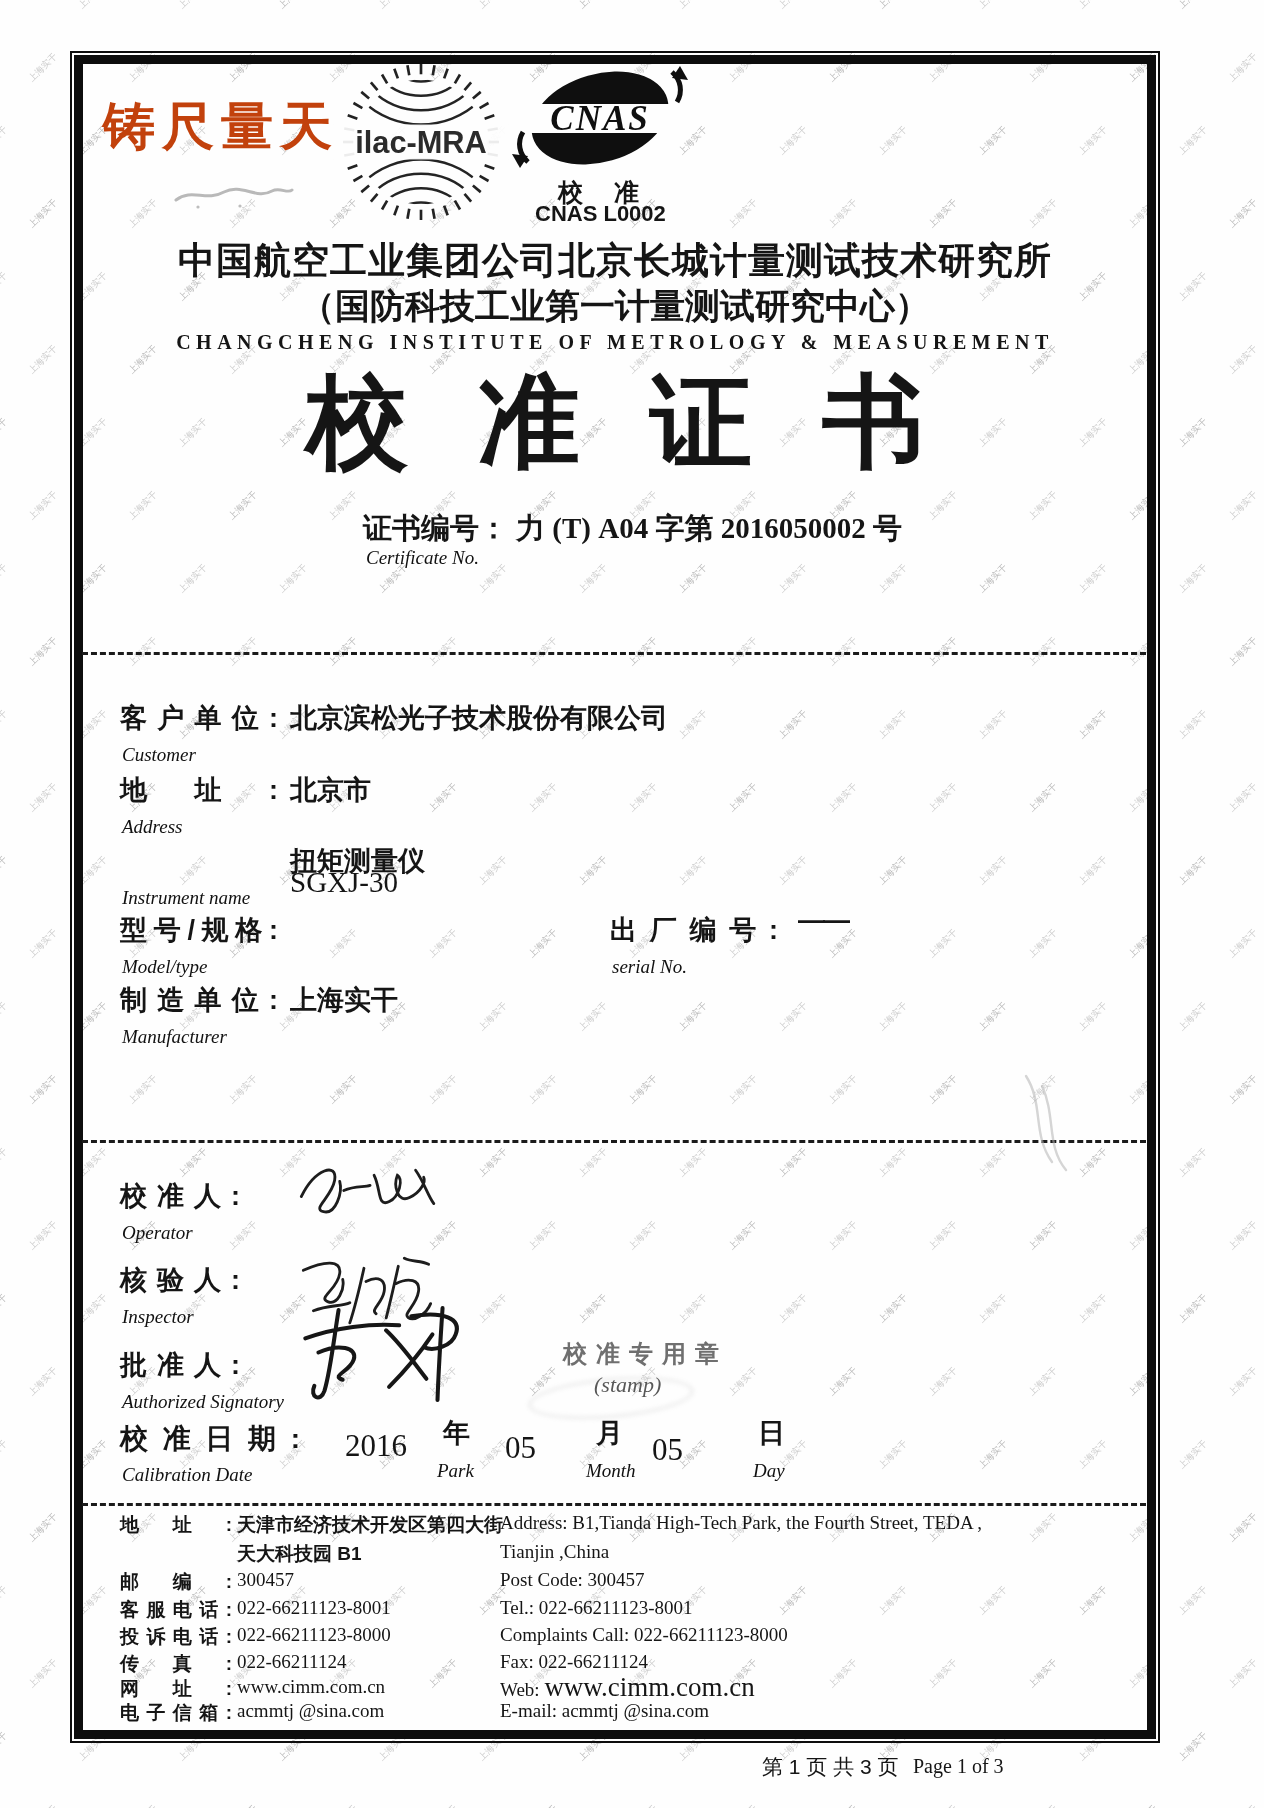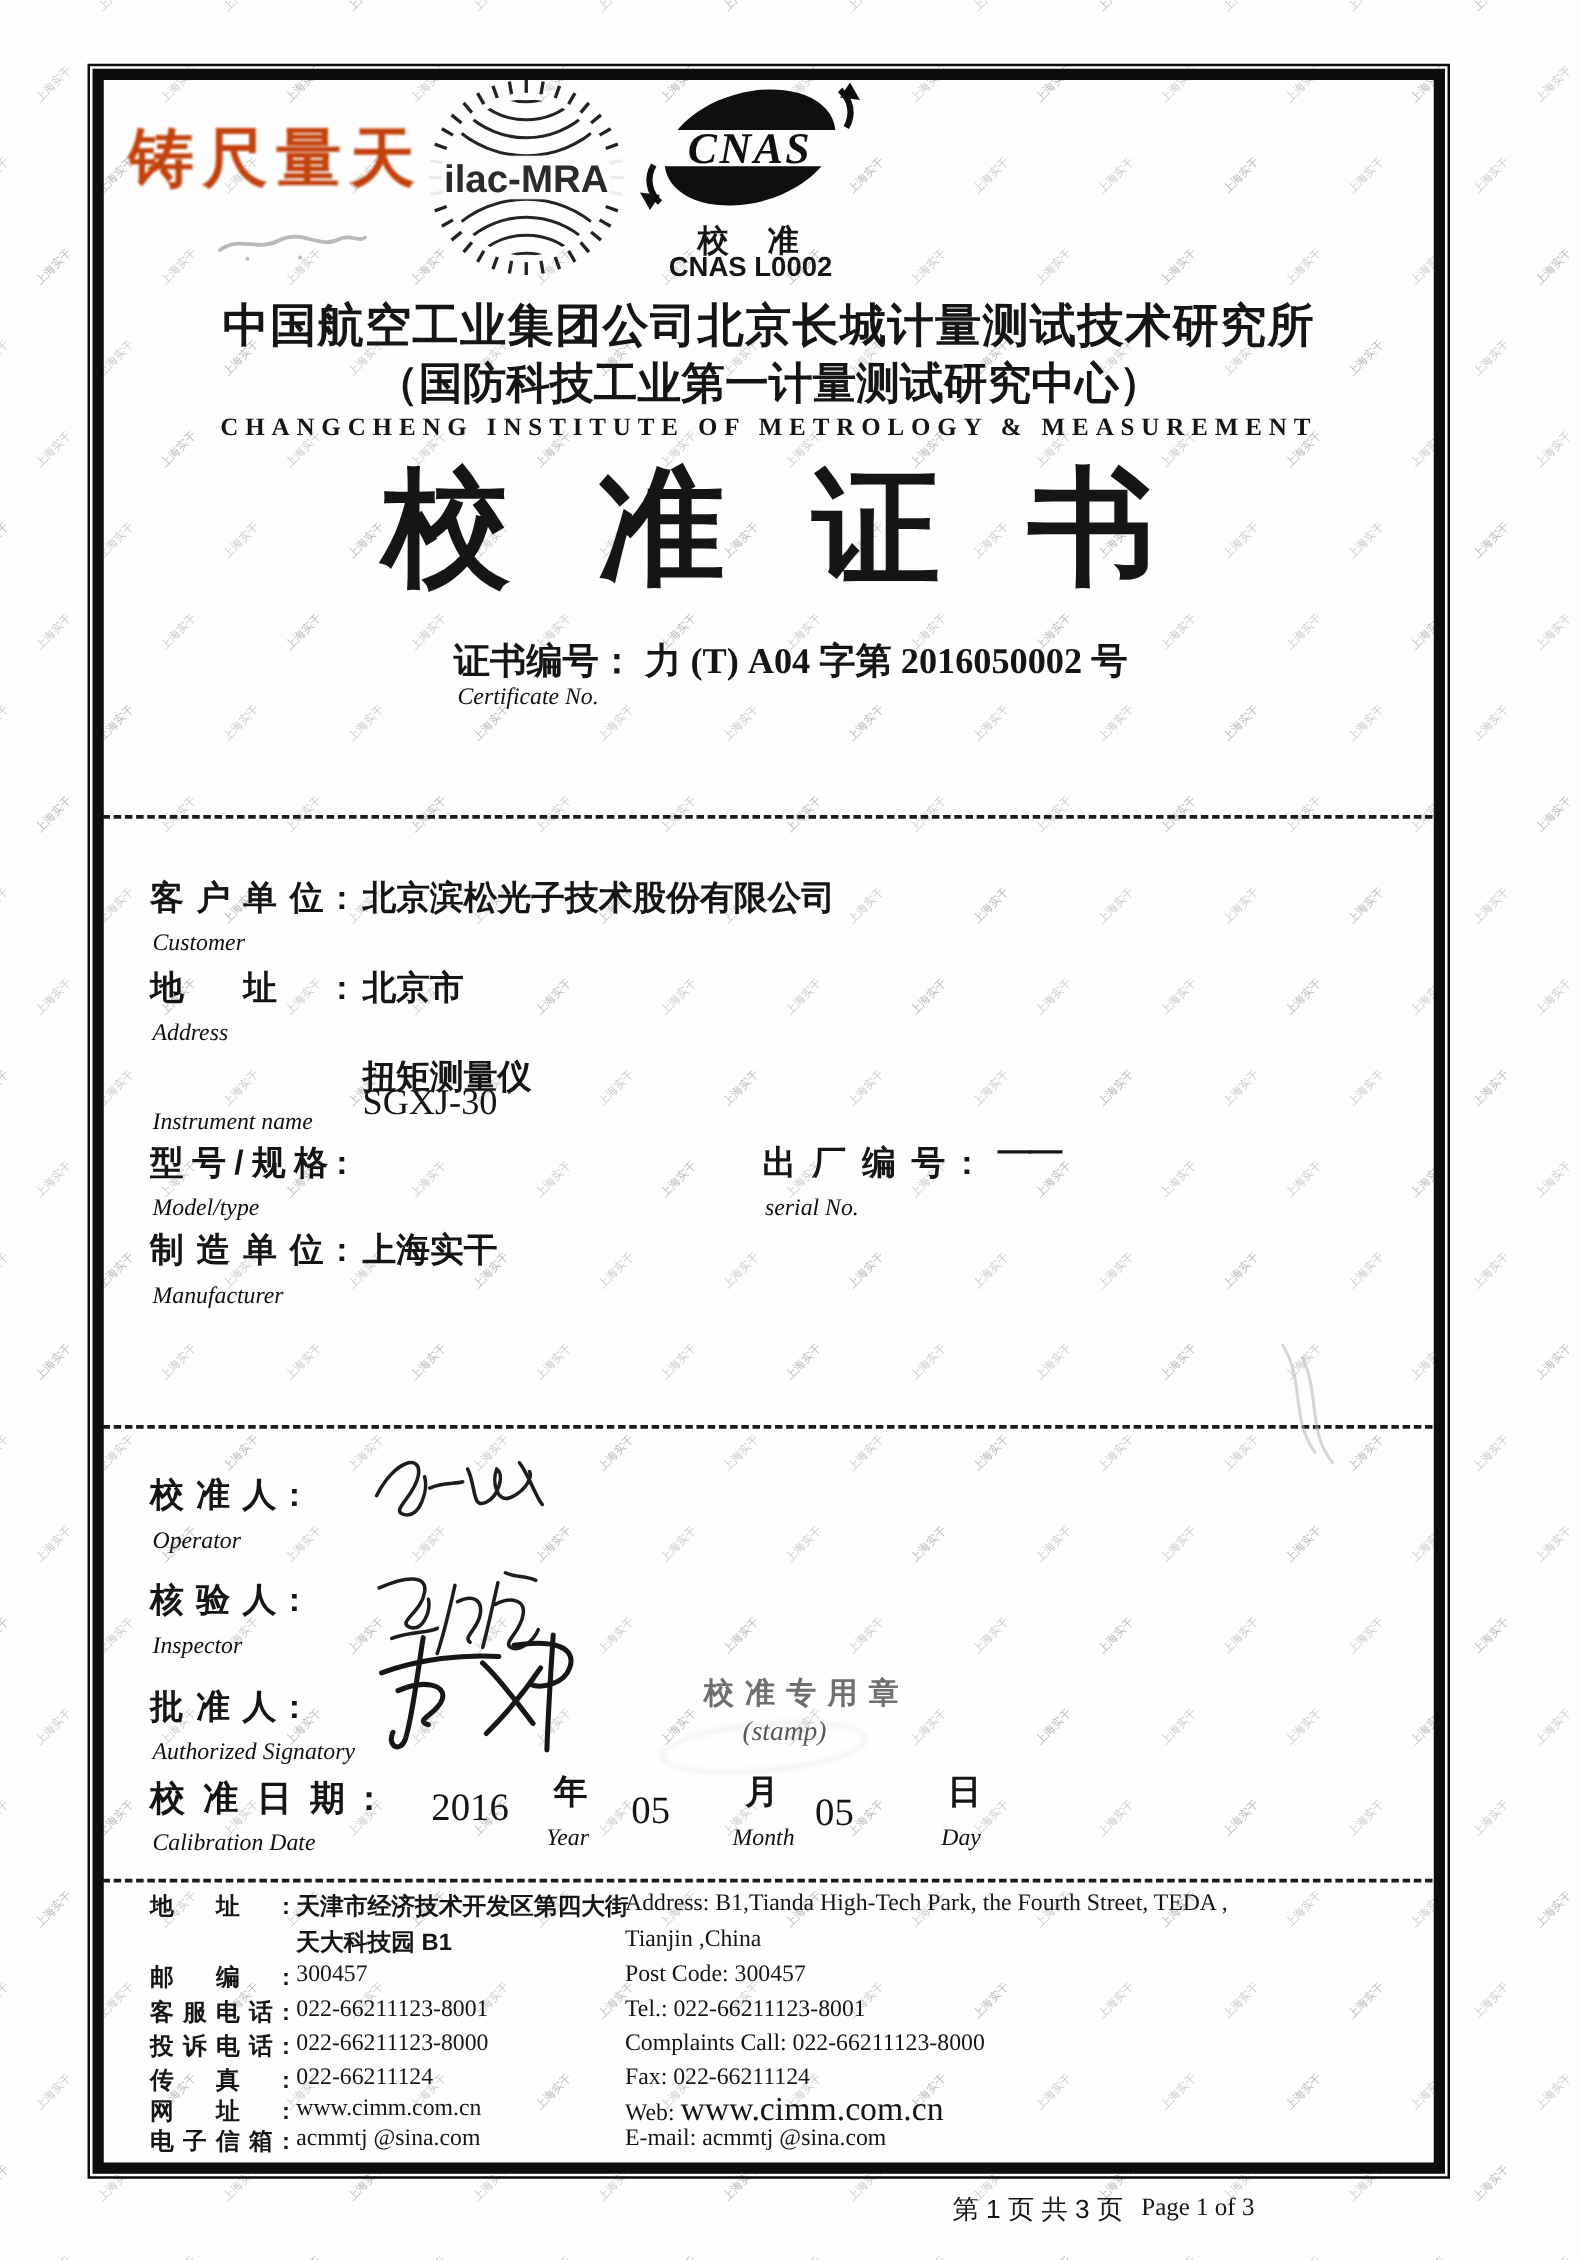--- a/index.html
+++ b/index.html
@@ -547,21 +547,21 @@
   </svg>
 
   <div class="abs stamp-cn">校准专用章</div>
   <div class="abs stamp-en sub" style="font-size:22px;">(stamp)</div>
   <div class="abs stamp-smudge"></div>
 
   <div class="f-label" style="top:1420px;width:180px;font-size:28px;">校准日期:</div>
   <div class="abs sub" style="left:122px;top:1464px;">Calibration Date</div>
   <span class="date-num" style="left:345px;top:1428px;">2016</span>
   <span class="date-cjk" style="left:443px;top:1415px;">年</span>
-  <span class="abs sub" style="left:437px;top:1460px;">Year</span>
+  <span class="abs sub" style="left:437px;top:1460px;">Park</span>
   <span class="date-num" style="left:505px;top:1430px;">05</span>
   <span class="date-cjk" style="left:596px;top:1415px;">月</span>
   <span class="abs sub" style="left:586px;top:1460px;">Month</span>
   <span class="date-num" style="left:652px;top:1432px;">05</span>
   <span class="date-cjk" style="left:758px;top:1415px;">日</span>
   <span class="abs sub" style="left:753px;top:1460px;">Day</span>
 
   <svg class="abs" style="left:1012px;top:1068px;z-index:2;opacity:.55;" width="72" height="112" viewBox="0 0 72 112">
     <path d="M14,8 C32,36 20,66 40,94 M30,18 C44,48 34,78 54,102" fill="none" stroke="#b2b2b2" stroke-width="2.4" stroke-linecap="round"></path>
   </svg>

